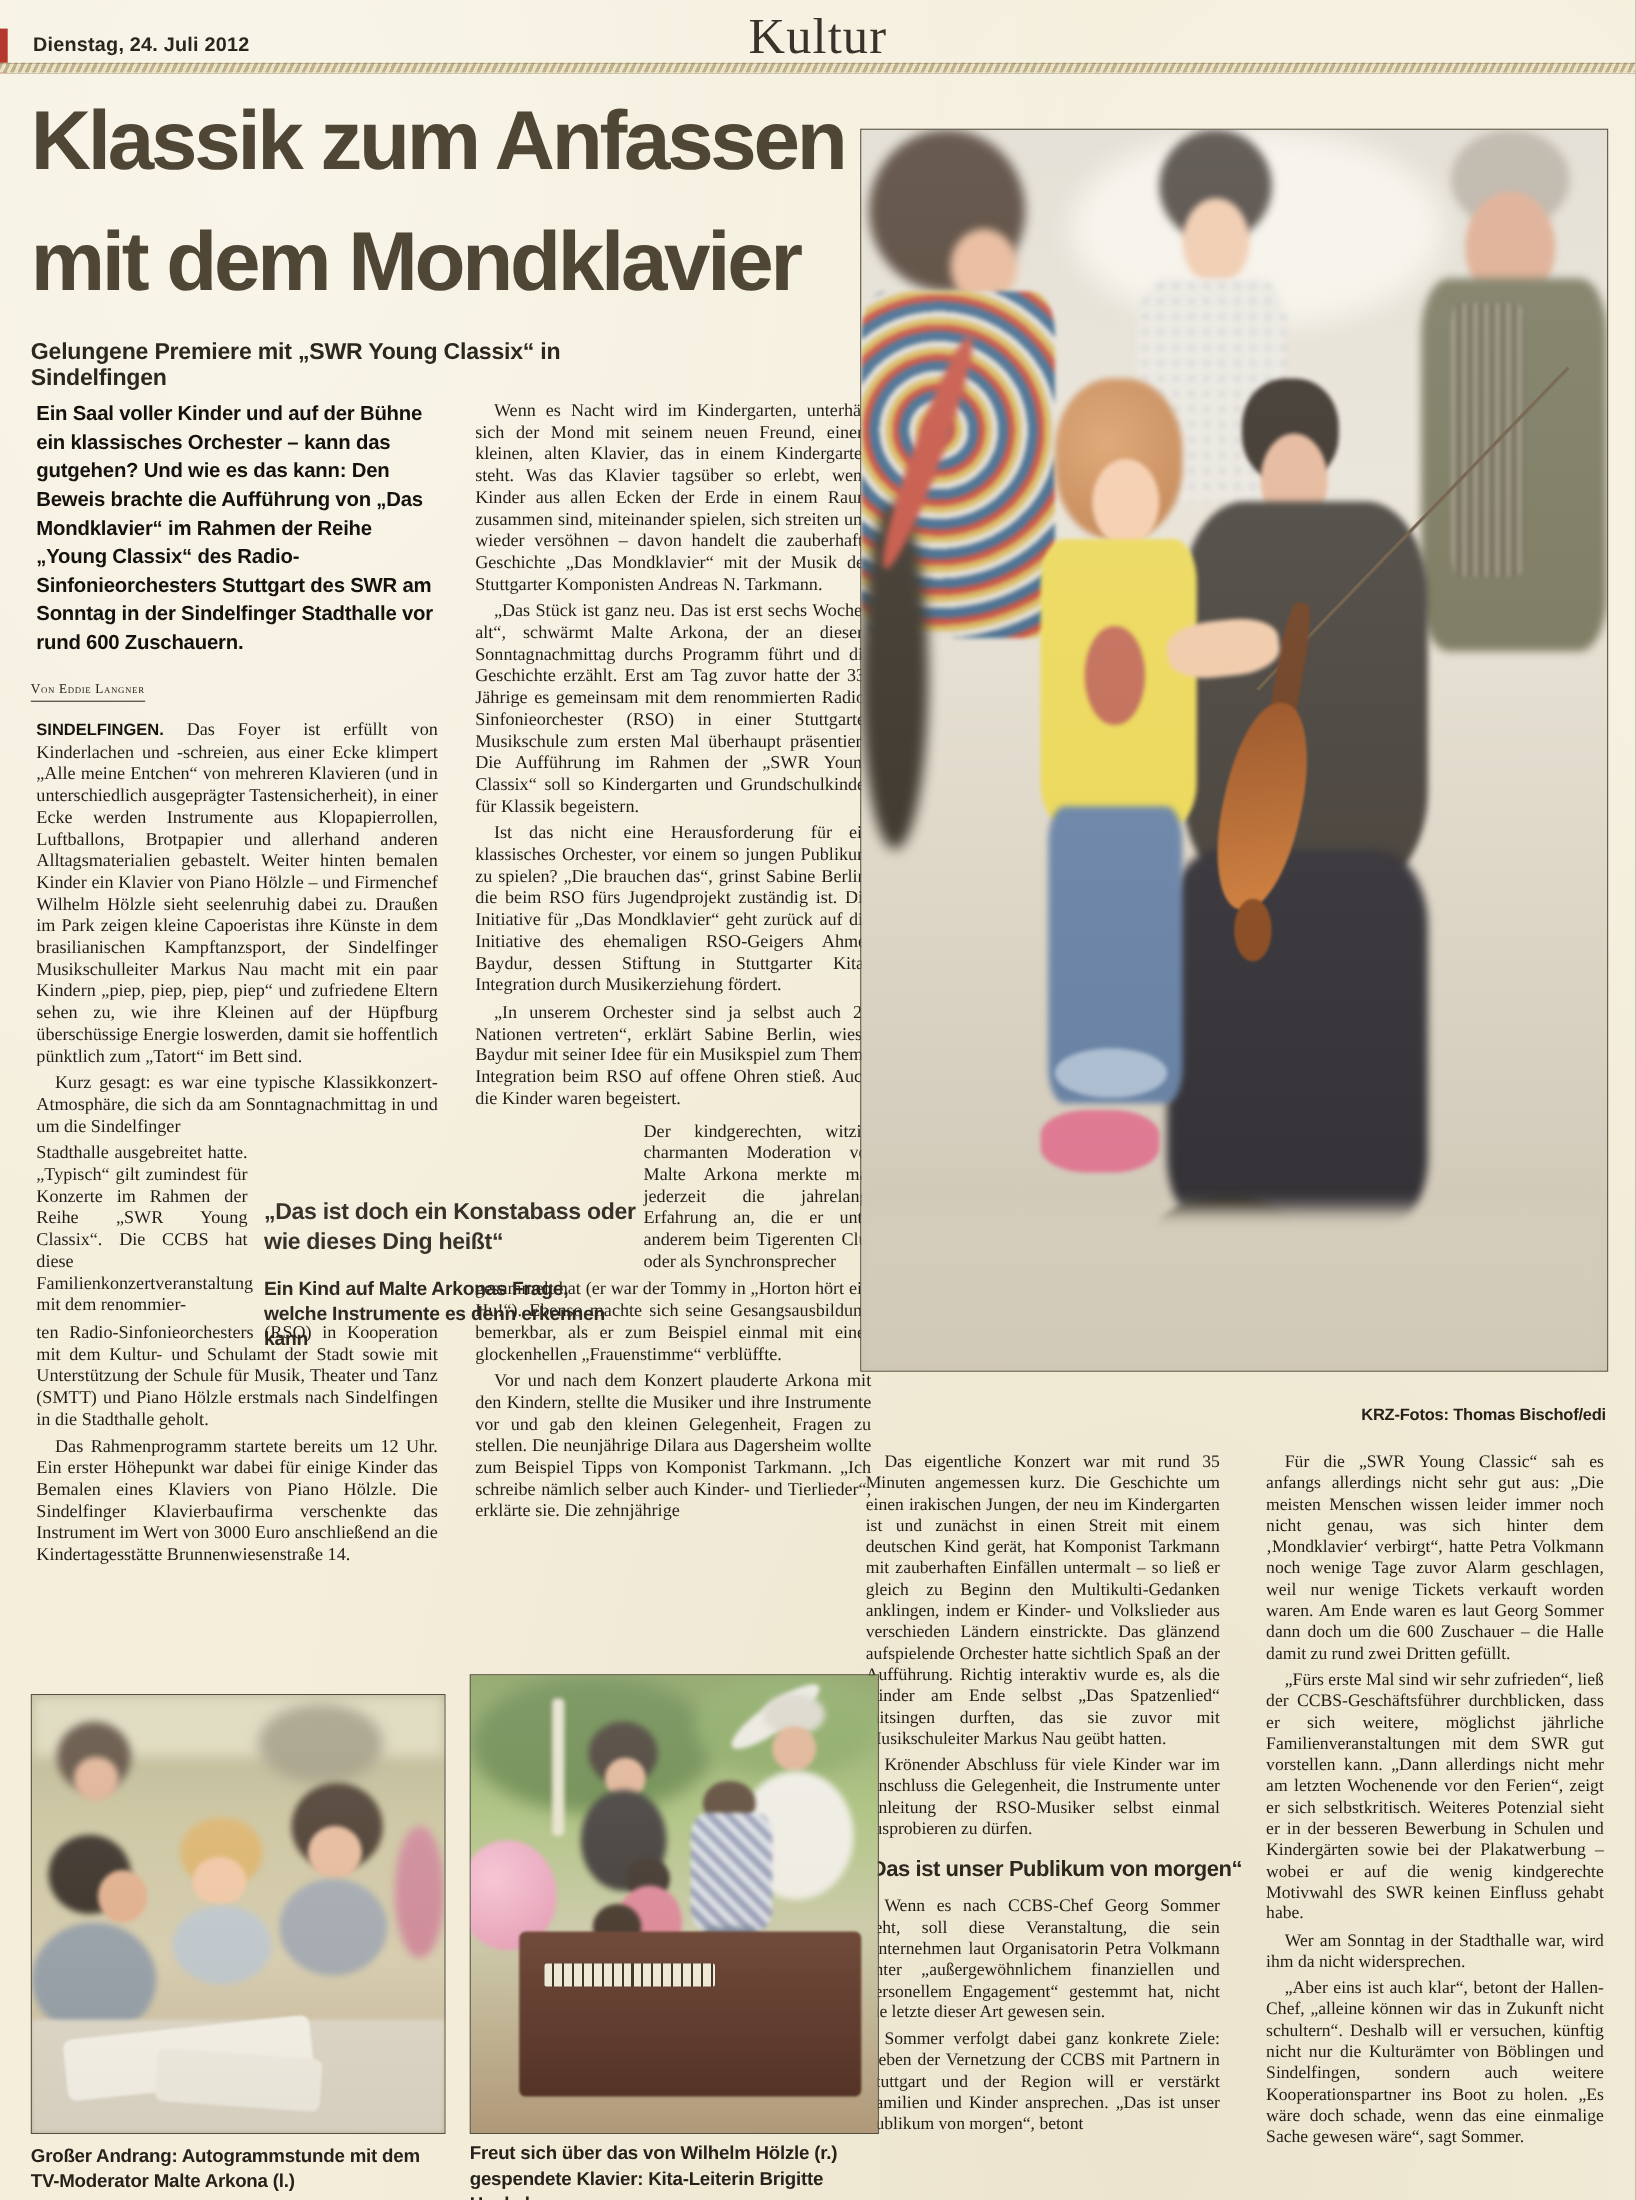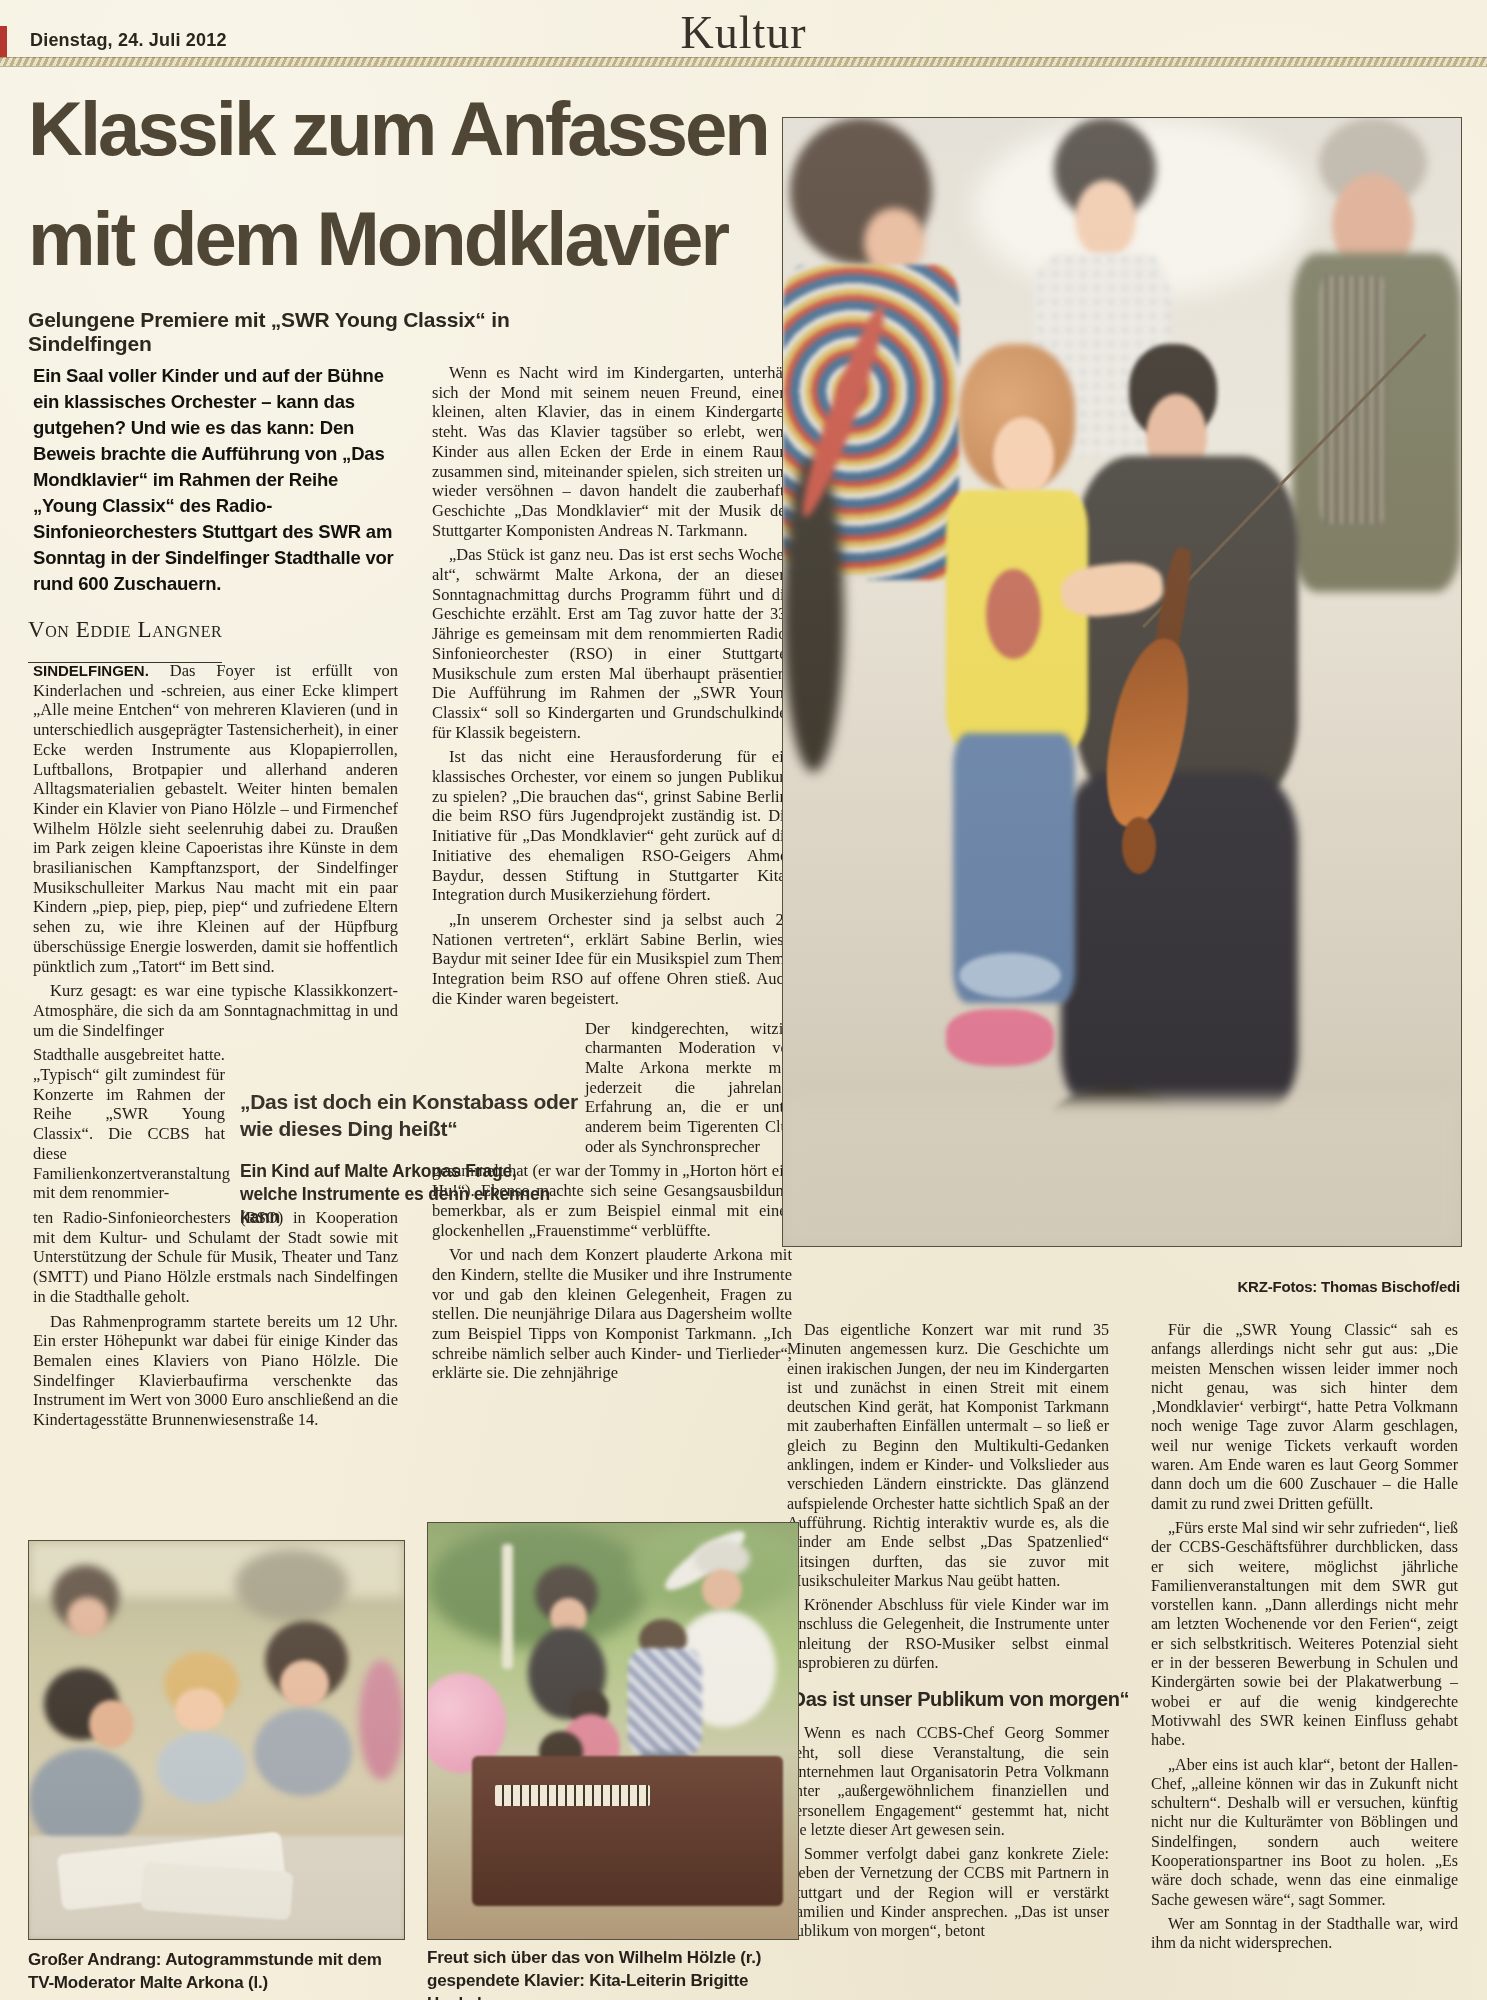--- a/index.html
+++ b/index.html
@@ -26,22 +26,22 @@
   .subhead{position:absolute;left:28px;top:308px;width:600px;
     font-family:"Liberation Sans",sans-serif;font-weight:700;font-size:21px;letter-spacing:-.2px;color:#2c2820;}
   
   .col{position:absolute;text-align:justify;hyphens:auto;-webkit-hyphens:auto;}
   .col p{margin:5px;font-size:16.5px;line-height:19.7px;}
   .botcol p{font-size:16px;line-height:19.3px;}
   .ind{text-indent:17px;}
   .lead{font-family:"Liberation Sans",sans-serif;font-weight:700;font-size:18.5px !important;
     line-height:26px !important;letter-spacing:-.2px;color:#14120e;text-align:left;}
   .byline{margin:20px 0 18px;}
-  .byline span{font-variant:small-caps;font-size:23px;letter-spacing:.6px;
-    border-bottom:1.5px solid #3a352c;padding-bottom:20px;color:#25221b;font-family:Liberation Serif, serif;}
+  .byline span{font-variant:small-caps;font-size:12px;letter-spacing:.6px;
+    border-bottom:1.5px solid #3a352c;padding-bottom:4px;color:#25221b;font-family:Liberation Serif, serif;}
   .dateline{font-family:"Liberation Sans",sans-serif;font-weight:700;font-size:15px;color:#17140f;}
   .narrow1{width:192px;}
   .narrow2{width:212px;margin-left:158px !important;margin-top:10px !important;}
   .subhead3{font-family:"Liberation Sans",sans-serif;font-weight:700;font-size:20px;
     letter-spacing:-.4px;color:#2c2820;text-align:center;white-space:nowrap;margin:16px 0 12px;}
   
   .pullquote{position:absolute;left:240px;top:1088px;width:345px;}
   .pq-quote{font-family:"Liberation Sans",sans-serif;font-weight:700;font-size:21px;
     line-height:27px;letter-spacing:-.3px;color:#37322a;}
   .pq-attr{margin-top:18px;font-family:"Liberation Sans",sans-serif;font-weight:700;
@@ -230,22 +230,22 @@
     <p class="ind">Das eigentliche Konzert war mit rund 35 Minuten angemessen kurz. Die Geschichte um einen irakischen Jungen, der neu im Kindergarten ist und zunächst in einen Streit mit einem deutschen Kind gerät, hat Komponist Tarkmann mit zauberhaften Einfällen untermalt – so ließ er gleich zu Beginn den Multikulti-Gedanken anklingen, indem er Kinder- und Volkslieder aus verschieden Ländern einstrickte. Das glänzend aufspielende Orchester hatte sichtlich Spaß an der Aufführung. Richtig interaktiv wurde es, als die Kinder am Ende selbst „Das Spatzenlied“ mitsingen durften, das sie zuvor mit Musikschuleiter Markus Nau geübt hatten.</p>
     <p class="ind">Krönender Abschluss für viele Kinder war im Anschluss die Gelegenheit, die Instrumente unter Anleitung der RSO-Musiker selbst einmal ausprobieren zu dürfen.</p>
     <div class="subhead3">„Das ist unser Publikum von morgen“</div>
     <p class="ind">Wenn es nach CCBS-Chef Georg Sommer geht, soll diese Veranstaltung, die sein Unternehmen laut Organisatorin Petra Volkmann unter „außergewöhnlichem finanziellen und personellem Engagement“ gestemmt hat, nicht die letzte dieser Art gewesen sein.</p>
     <p class="ind">Sommer verfolgt dabei ganz konkrete Ziele: Neben der Vernetzung der CCBS mit Partnern in Stuttgart und der Region will er verstärkt Familien und Kinder ansprechen. „Das ist unser Publikum von morgen“, betont</p>
   </div>
 
   <div class="col botcol" style="left:1146px;top:1315px;width:317px;">
     <p class="ind">Für die „SWR Young Classic“ sah es anfangs allerdings nicht sehr gut aus: „Die meisten Menschen wissen leider immer noch nicht genau, was sich hinter dem ‚Mondklavier‘ verbirgt“, hatte Petra Volkmann noch wenige Tage zuvor Alarm geschlagen, weil nur wenige Tickets verkauft worden waren. Am Ende waren es laut Georg Sommer dann doch um die 600 Zuschauer – die Halle damit zu rund zwei Dritten gefüllt.</p>
     <p class="ind">„Fürs erste Mal sind wir sehr zufrieden“, ließ der CCBS-Geschäftsführer durchblicken, dass er sich weitere, möglichst jährliche Familienveranstaltungen mit dem SWR gut vorstellen kann. „Dann allerdings nicht mehr am letzten Wochenende vor den Ferien“, zeigt er sich selbstkritisch. Weiteres Potenzial sieht er in der besseren Bewerbung in Schulen und Kindergärten sowie bei der Plakatwerbung – wobei er auf die wenig kindgerechte Motivwahl des SWR keinen Einfluss gehabt habe.</p>
+    <p class="ind">Wer am Sonntag in der Stadthalle war, wird ihm da nicht widersprechen.</p>
     <p class="ind">„Aber eins ist auch klar“, betont der Hallen-Chef, „alleine können wir das in Zukunft nicht schultern“. Deshalb will er versuchen, künftig nicht nur die Kulturämter von Böblingen und Sindelfingen, sondern auch weitere Kooperationspartner ins Boot zu holen. „Es wäre doch schade, wenn das eine einmalige Sache gewesen wäre“, sagt Sommer.</p>
-    <p class="ind">Wer am Sonntag in der Stadthalle war, wird ihm da nicht widersprechen.</p>
   </div>
 
   <div class="photo leftphoto">
     <i class="b lp1"></i>
     <i class="b lp2"></i>
     <i class="b lp3"></i>
     <i class="b lp4"></i>
     <i class="b lp5"></i>
     <i class="b lp6"></i>
     <i class="b lp7"></i>

